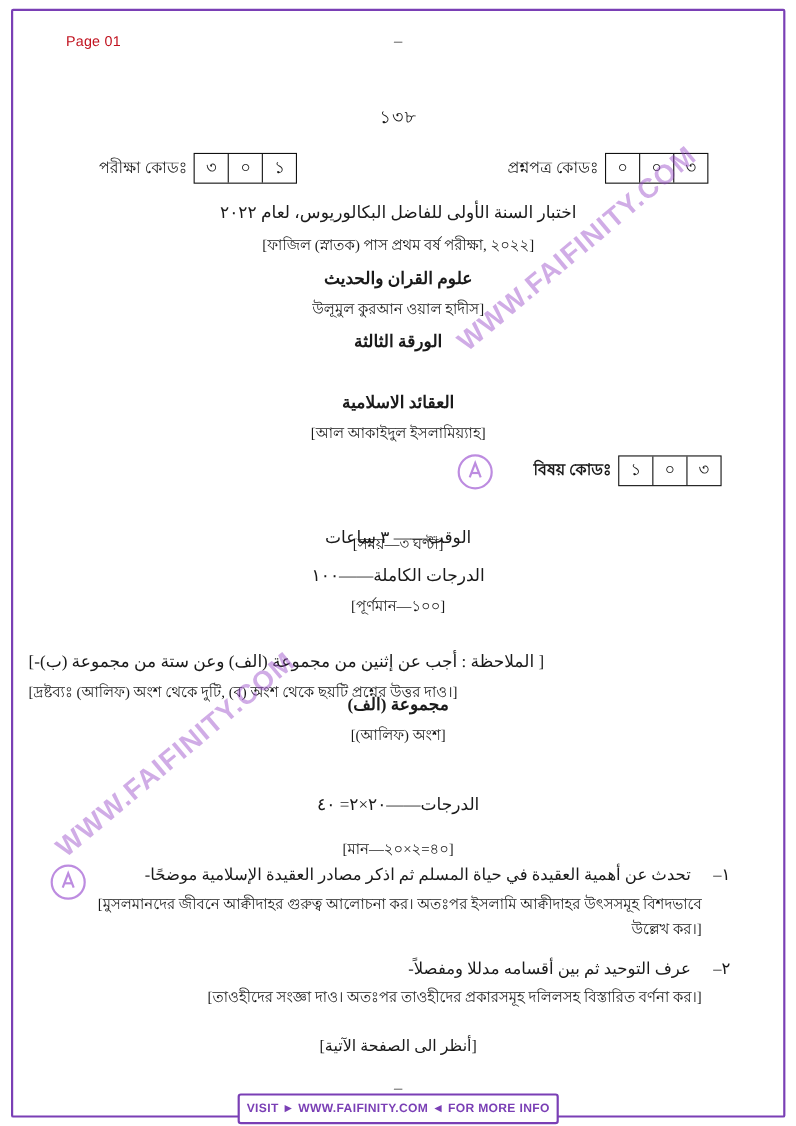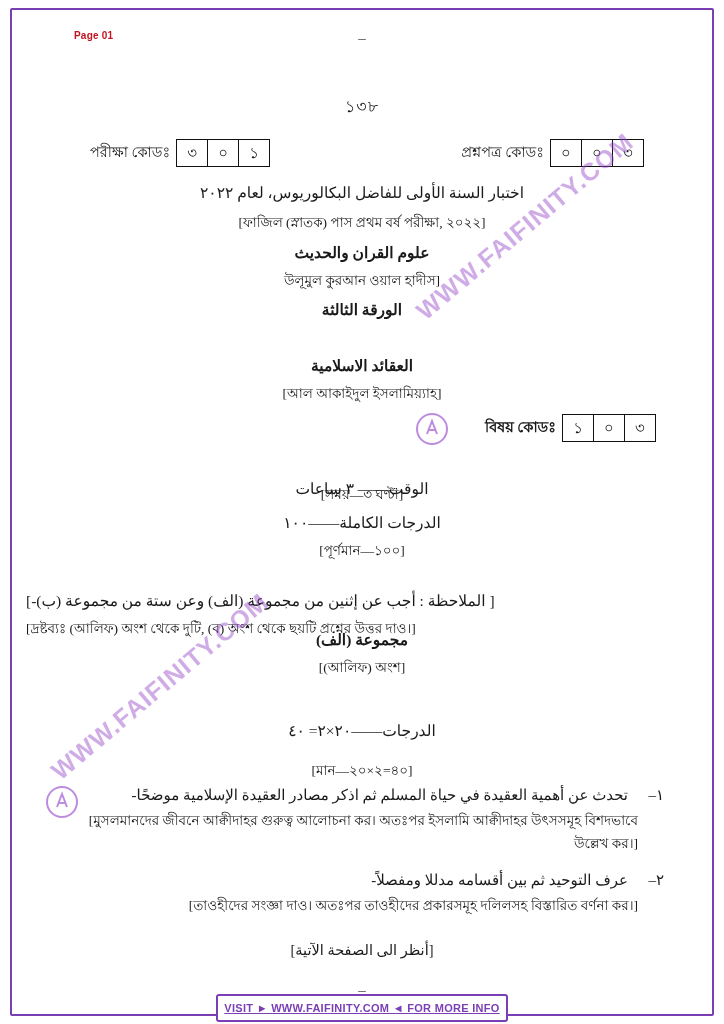--- a/index.html
+++ b/index.html
@@ -23,26 +23,26 @@
     top: 8px;
     width: 704px;
     height: 1008px;
     border: 2px solid #7a3fb5;
     border-radius: 2px;
     box-sizing: border-box;
   }
 
   .page-label {
     position: absolute;
-    left: 74px;
+    left: 60px;
     top: 30px;
     color: #c1121f;
     font-family: "Liberation Sans", sans-serif;
-    font-weight: bold;
-    font-size: 10px;
+    font-weight: normal;
+    font-size: 13px;
     letter-spacing: .2px;
   }
 
   .paper {
     position: absolute;
     left: 26px;
     top: 16px;
     width: 672px;
     height: 990px;
   }
@@ -217,21 +217,20 @@
     background: #fff;
     color: #7a3fb5;
     font-family: "Liberation Sans", sans-serif;
     font-size: 11px;
     font-weight: bold;
     letter-spacing: .3px;
     display: flex;
     align-items: center;
     justify-content: center;
     z-index: 40;
-    text-decoration: underline;
   }
 
   
   .wm {
     position: absolute;
     color: rgba(150, 70, 200, 0.45);
     font-family: "Liberation Sans", sans-serif;
     font-weight: bold;
     letter-spacing: 1px;
     white-space: nowrap;

